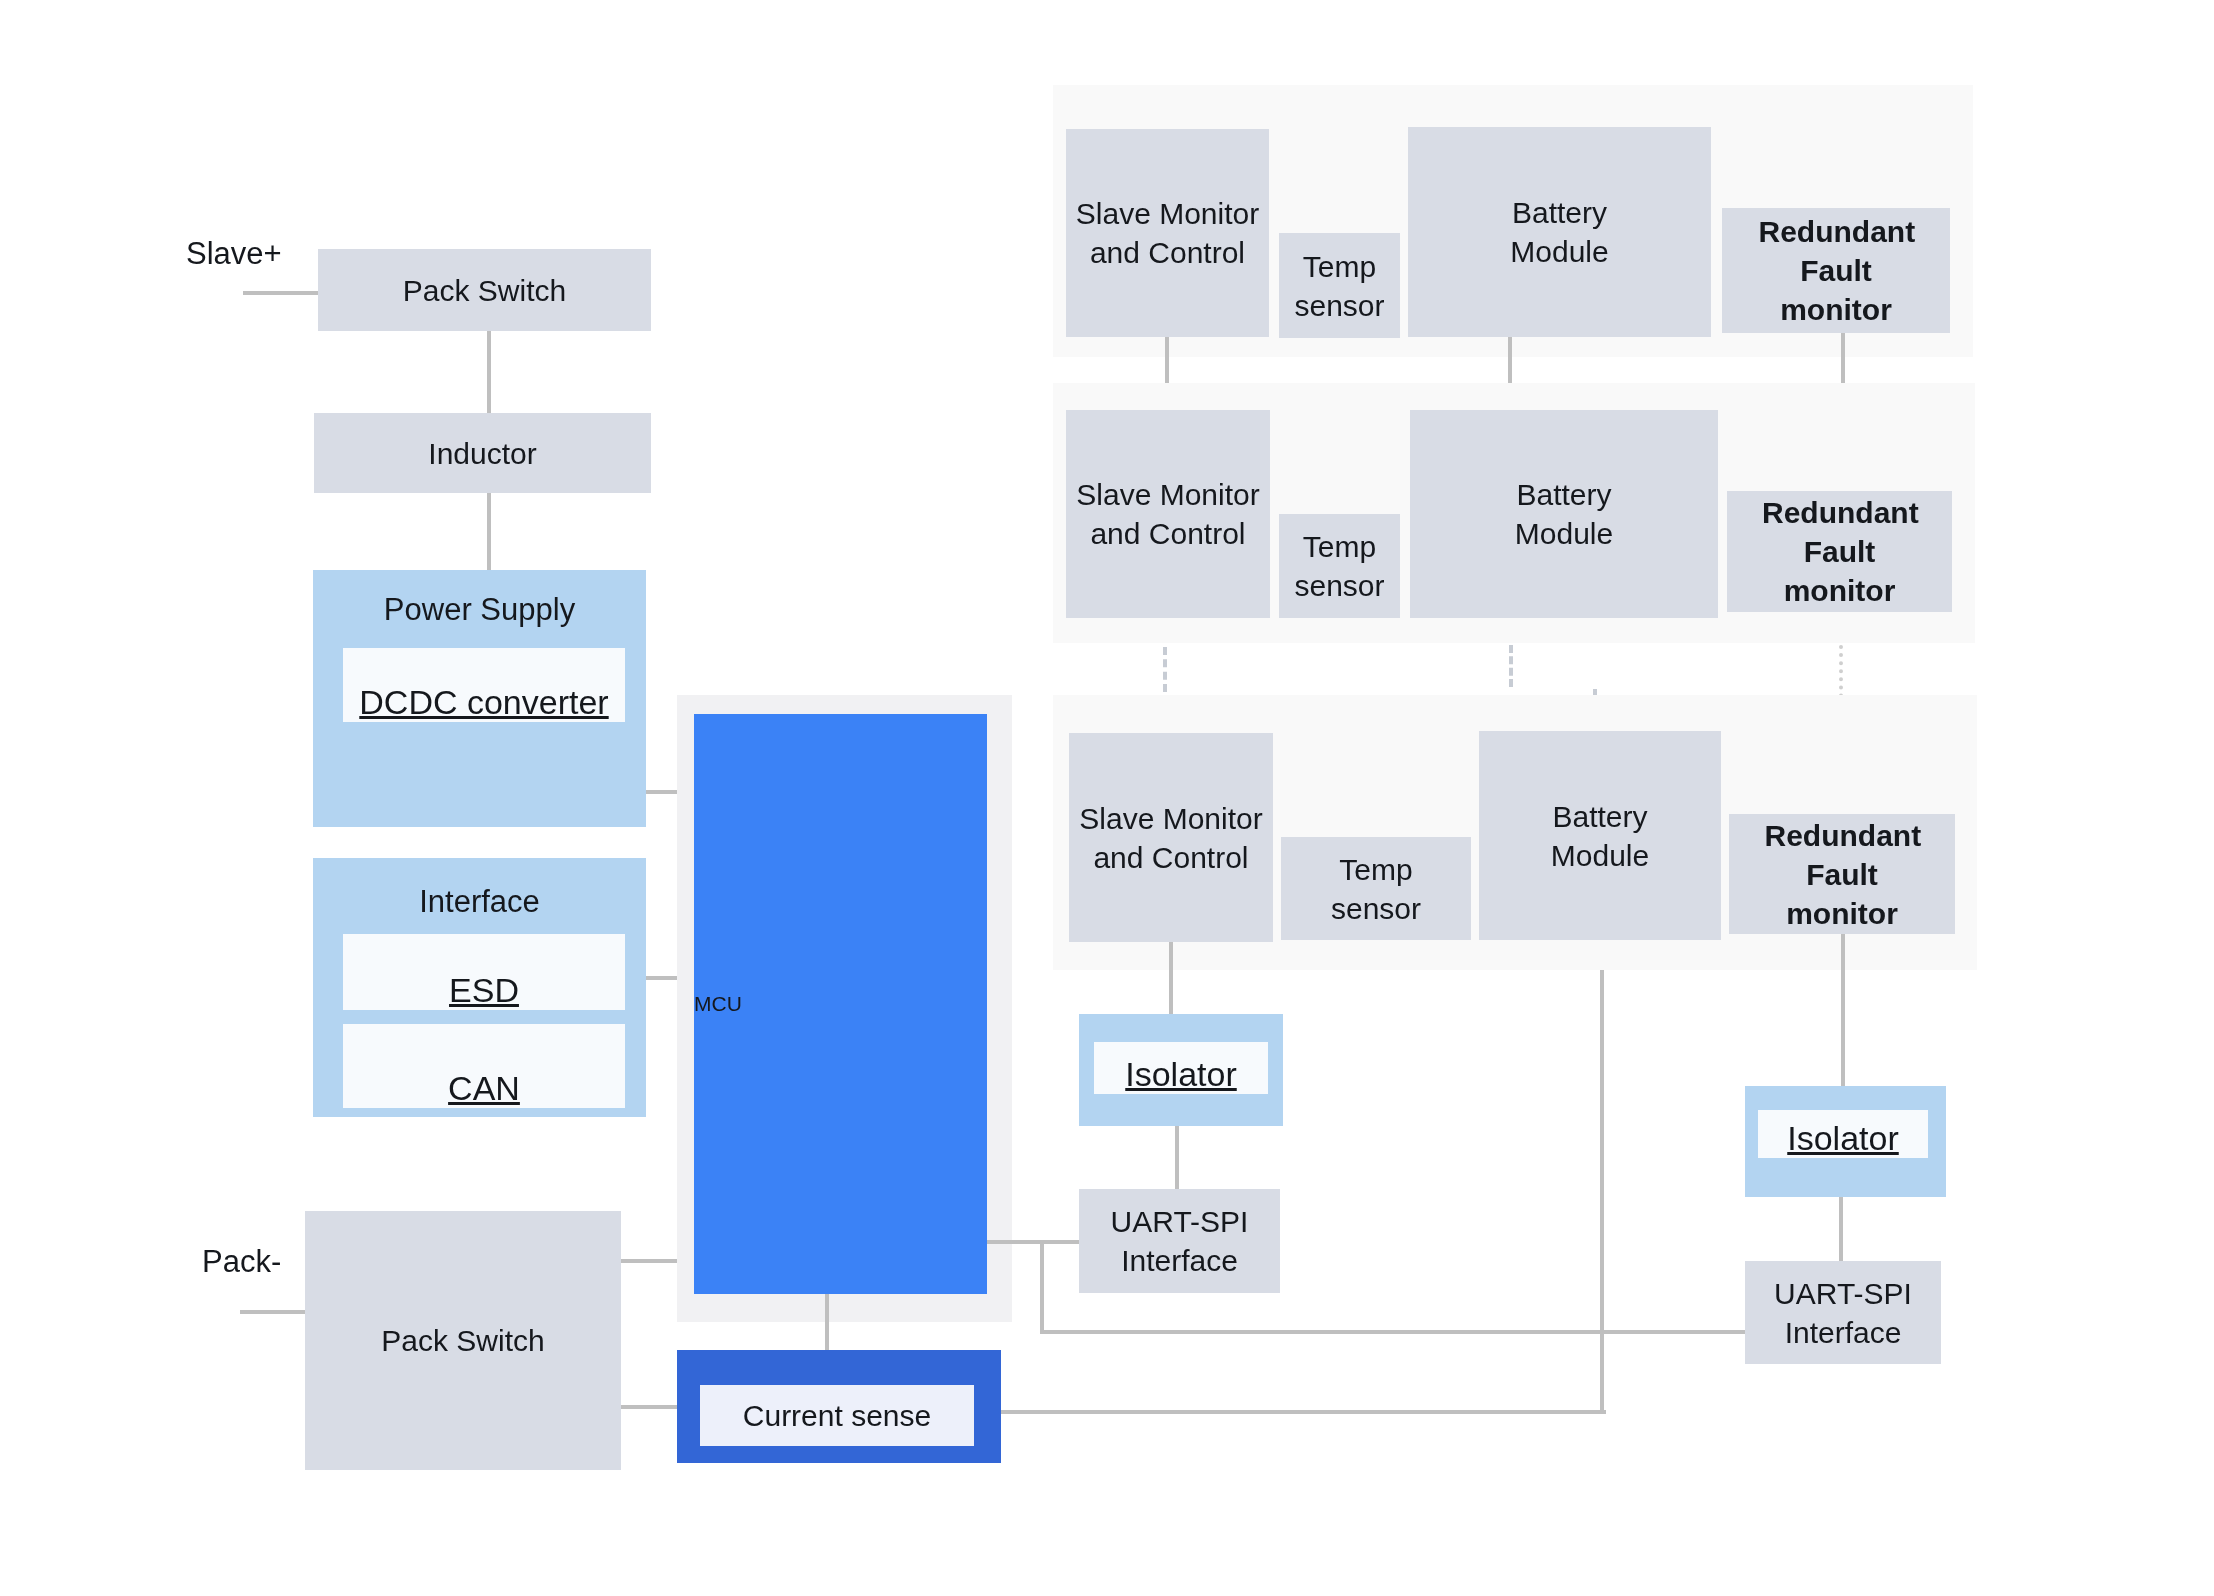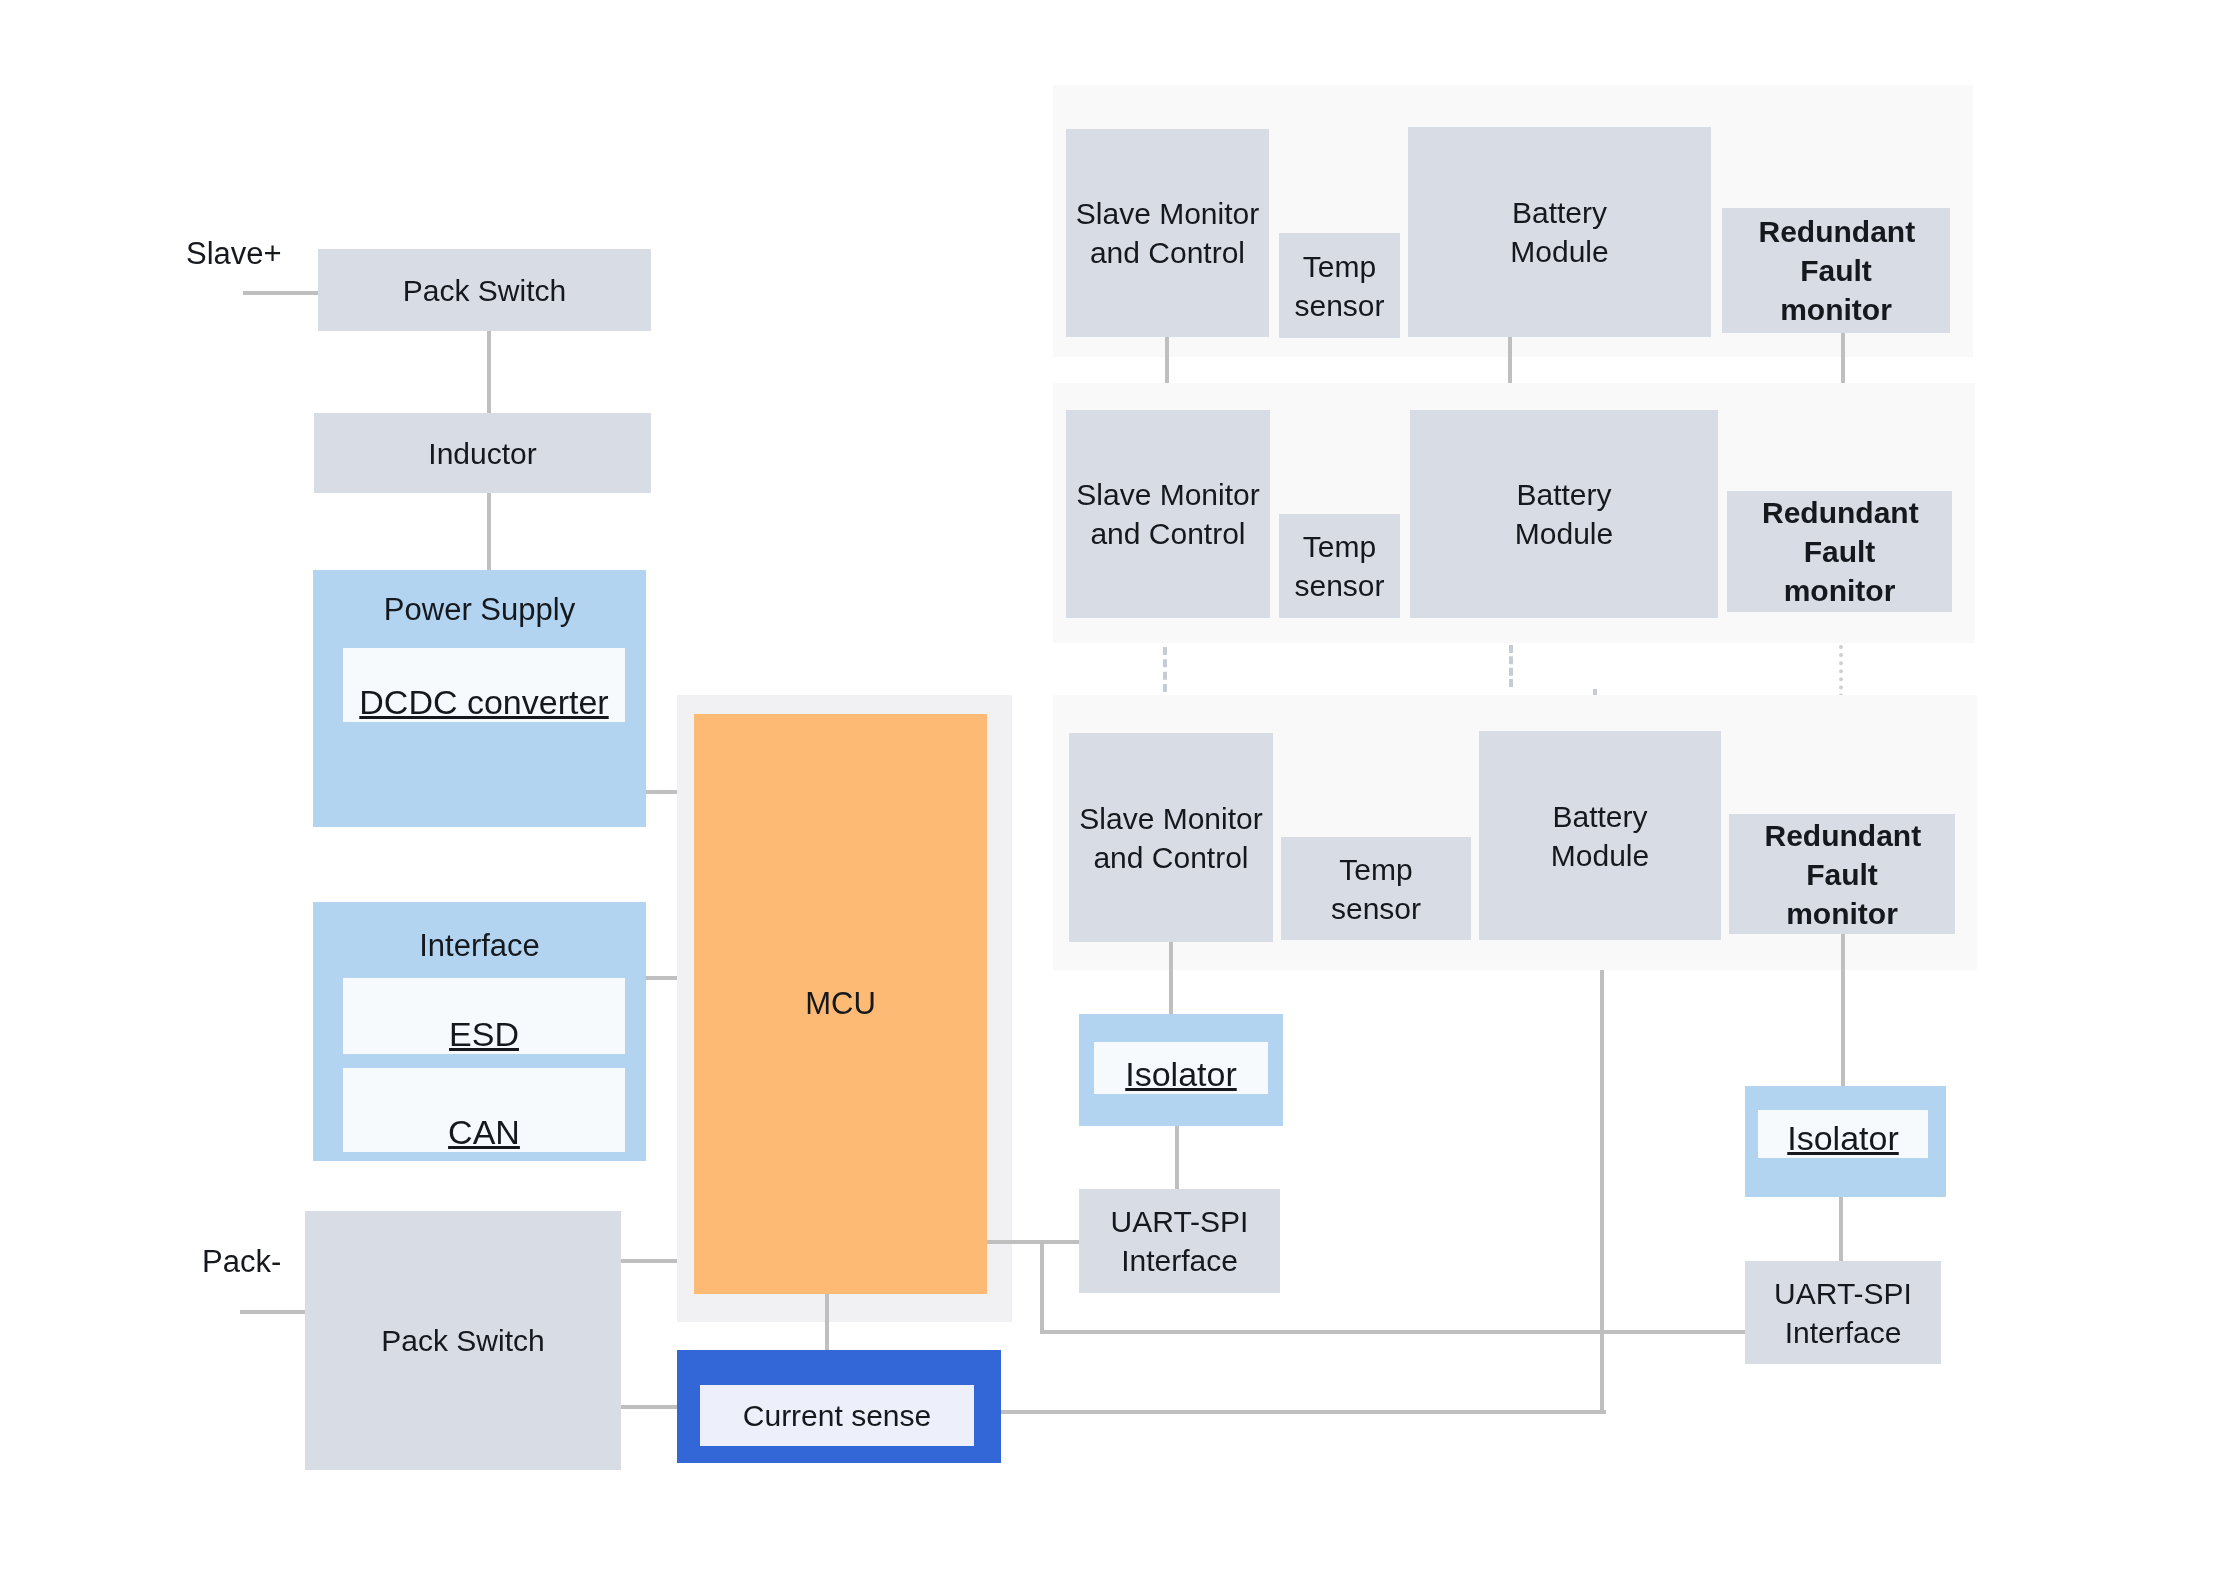--- a/index.html
+++ b/index.html
@@ -22,22 +22,22 @@
   .grouptitle{
     position:absolute;left:0;right:0;text-align:center;font-size:31px;
   }
   .freelabel{font-size:31px;display:flex;align-items:center;}
   .hline{background:#bfbfbf;height:4px;}
   .vline{background:#bfbfbf;width:4px;}
   .vdash{width:0;border-left:4px dashed #c7ccd4;}
   .vdot{width:0;border-left:4px dotted #cfcfcf;}
   .mcu-outer{background:#f1f1f3;}
   .mcu-inner{
-    background:#fdba74;display:flex;align-items:center;justify-content:center;
-    font-size:31px;
+    background:#3b82f6;display:flex;align-items:center;
+    font-size:21px;
   }
   .cs-outer{background:#3366d6;}
   .cs-inner{
     background:#edf0fa;display:flex;align-items:center;justify-content:center;
     font-size:30px;
   }
   .w90{max-width:95px;}
   .w120{max-width:125px;}
   .w140{max-width:145px;}
   .w150{max-width:155px;font-weight:bold;}
@@ -61,21 +61,21 @@
   </div>
   <div class="abs vline" style="left:487px;top:493px;height:77px;"></div>
 
   <div class="abs bluewrap" style="left:313px;top:570px;width:333px;height:257px;">
     <div class="grouptitle" style="top:22px;">Power Supply</div>
     <div class="abs blueinner" style="left:30px;top:78px;width:282px;height:74px;">
       <span>DCDC converter</span>
     </div>
   </div>
 
-  <div class="abs bluewrap" style="left:313px;top:858px;width:333px;height:259px;margin-top:44px;">
+  <div class="abs bluewrap" style="left:313px;top:858px;width:333px;height:259px;">
     <div class="grouptitle" style="top:26px;">Interface</div>
     <div class="abs blueinner" style="left:30px;top:76px;width:282px;height:76px;">
       <span>ESD</span>
     </div>
     <div class="abs blueinner" style="left:30px;top:166px;width:282px;height:84px;">
       <span>CAN</span>
     </div>
   </div>
 
   <div class="abs freelabel" style="left:202px;top:1240px;width:120px;height:44px;">Pack-</div>

